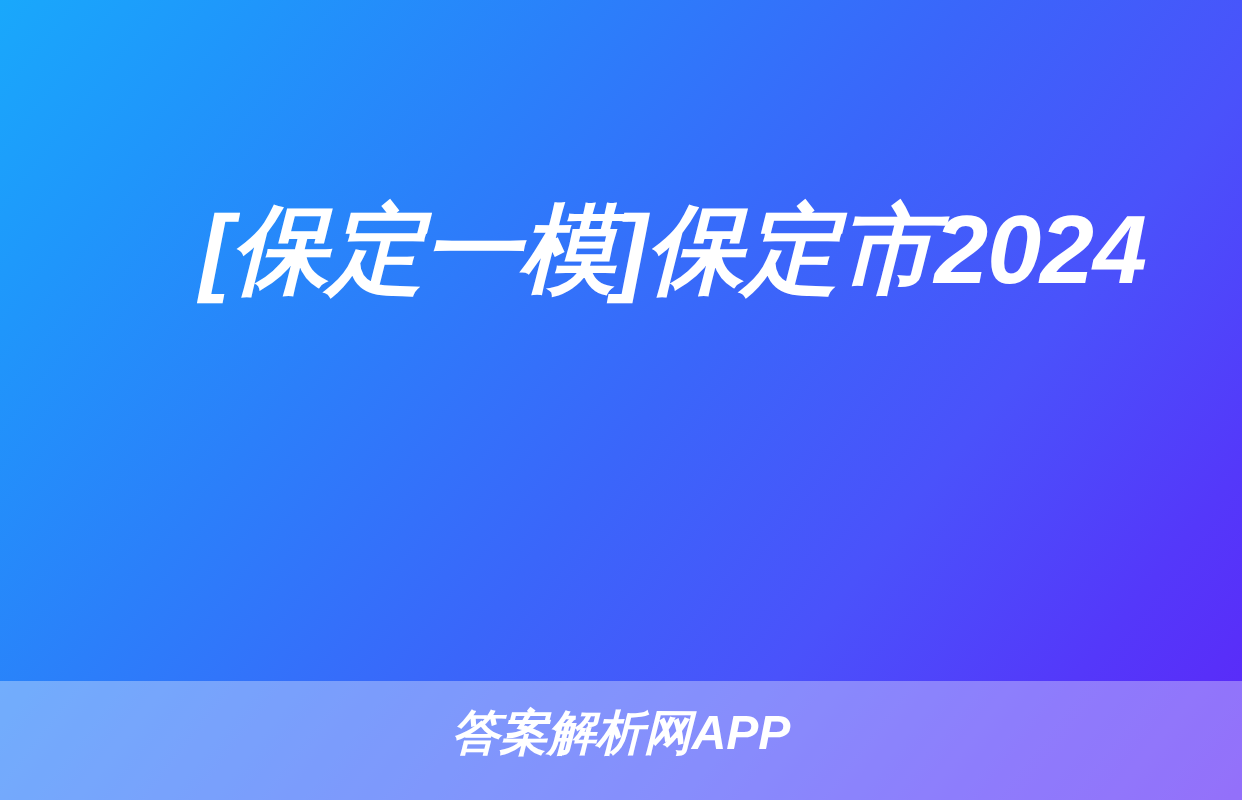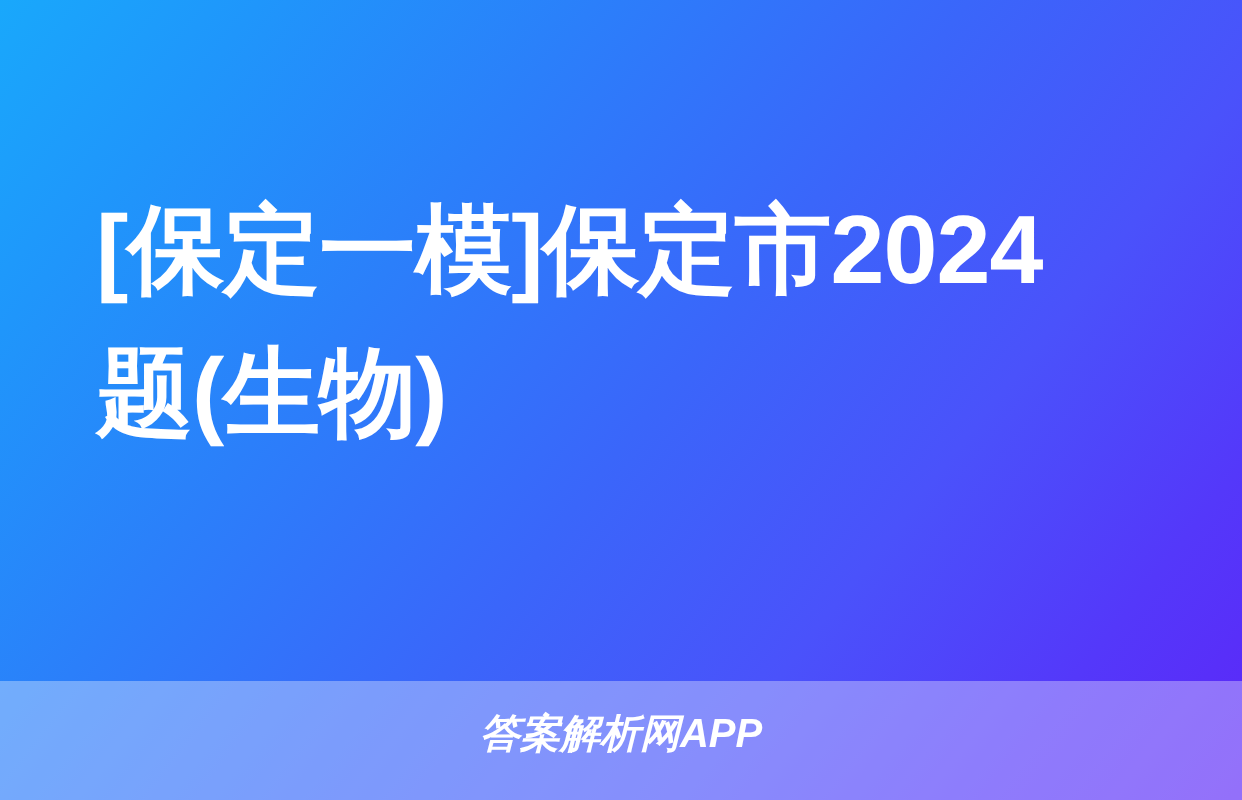--- a/index.html
+++ b/index.html
@@ -25,24 +25,25 @@
         #5438fa 86%,
         #5c26f8 100%);
   }
 
   
   .title-block {
     position: absolute;
     left: 96px;
     right: 96px;
     top: 178px;
-    text-align: left;
+    text-align: right;
     color: #ffffff;
     font-size: 97px;
     font-weight: 700;
+    font-style: italic;
     line-height: 143px;
     letter-spacing: -1px;
     white-space: nowrap;
     text-rendering: geometricPrecision;
   }
 
   .title-line {
     display: block;
     white-space: nowrap;
   }
@@ -57,35 +58,34 @@
     background: rgba(255, 255, 255, 0.34);
   }
 
   .watermark {
     position: absolute;
     left: 0;
     right: 0;
     top: 701px;
     text-align: center;
     color: #ffffff;
-    font-size: 40px;
+    font-size: 48px;
     font-weight: 700;
     font-style: italic;
     line-height: 64px;
     letter-spacing: 0px;
     white-space: nowrap;
   }
 </style>
 </head>
 <body>
 
 <div id="poster">
 
   <div class="title-block">
     <span class="title-line">[保定一模]保定市2024</span>
-    <span class="title-line">题(生物)</span>
   </div>
 
   <div class="bottom-band"></div>
 
   <div class="watermark">答案解析网APP</div>
 
 </div>
 
 </body></html>

